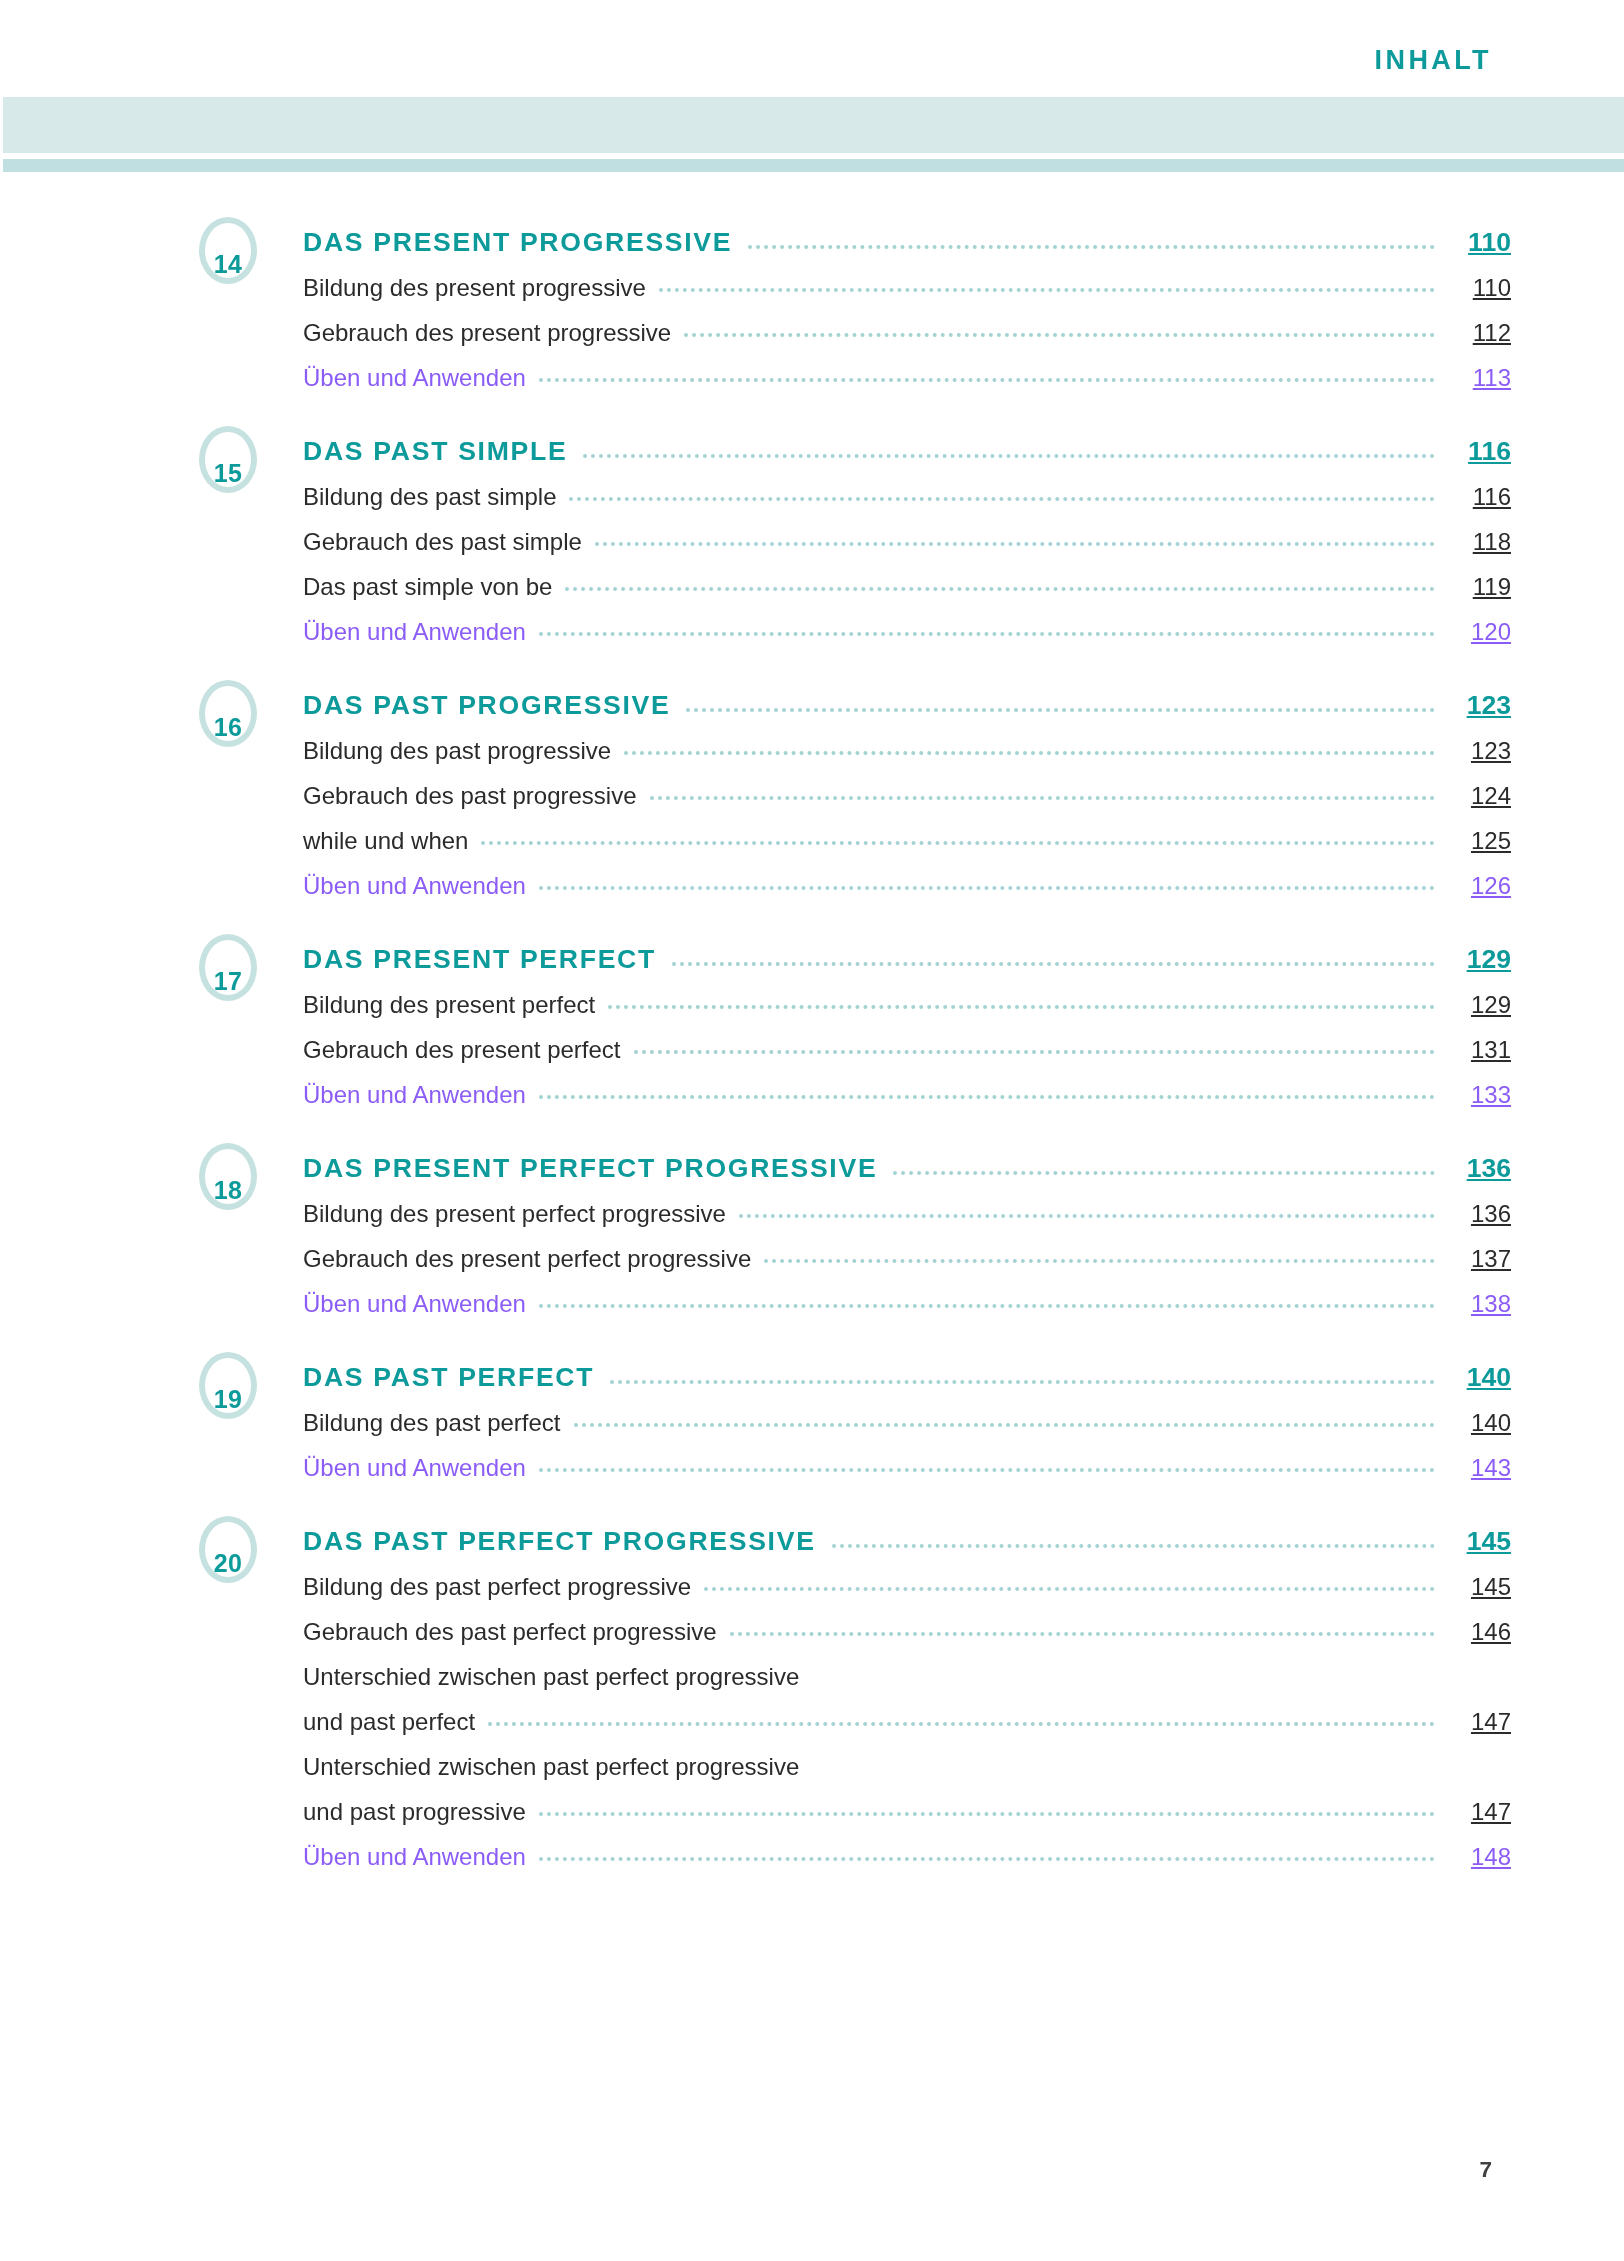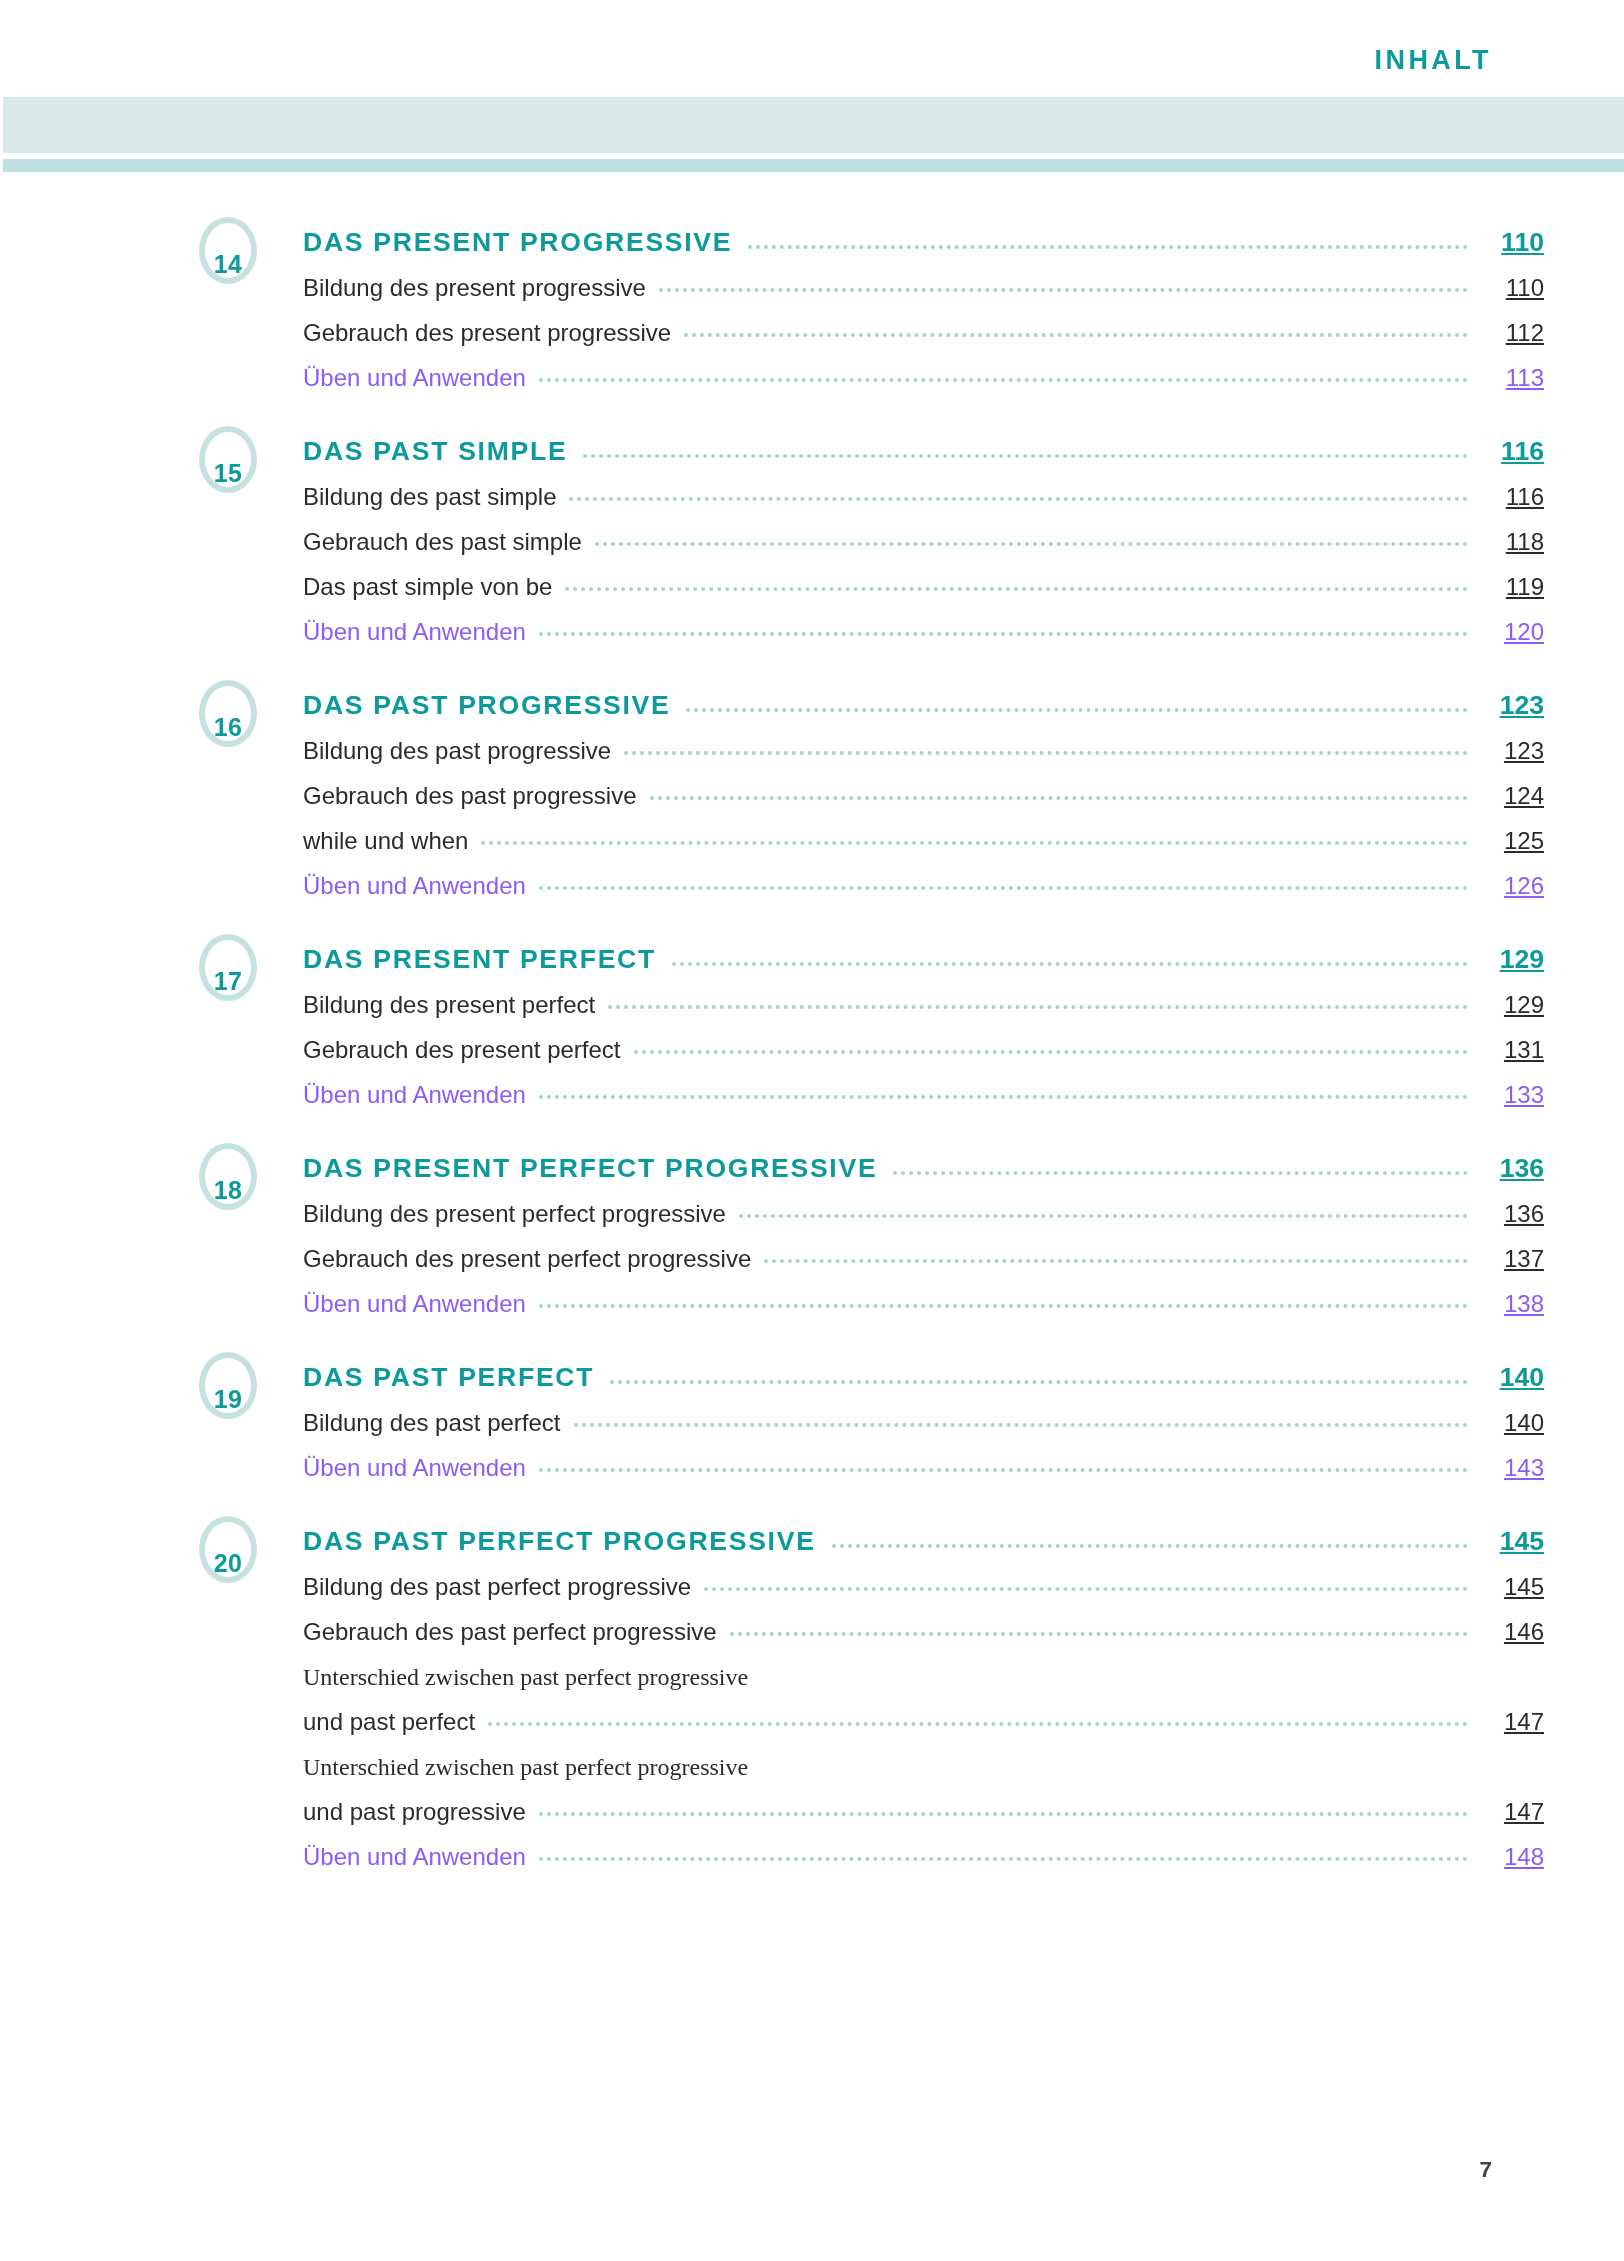--- a/index.html
+++ b/index.html
@@ -74,21 +74,21 @@
     letter-spacing: 0.4px;
     line-height: 1;
     position: relative;
     top: -0.8px;
   }
 
   .row {
     display: flex;
     align-items: flex-end;
     margin-left: 303px;
-    margin-right: 80px;
+    margin-right: 113px;
     position: relative;
   }
   .row .label {
     white-space: nowrap;
     flex: 0 0 auto;
   }
   .row .leader {
     flex: 1 1 auto;
     min-width: 8px;
     border-bottom: 4px dotted #a5d3d3;
@@ -150,21 +150,20 @@
     color: #8b5cf6;
   }
 
   
   .row.sub-row.contline .leader,
   .row.sub-row.contline .pagenum {
     visibility: hidden;
   }
   .row.sub-row.contline {
     height: 45px;
-    font-family: Liberation Serif, serif;
   }
 
   
   #footer-page {
     position: absolute;
     right: 132px;
     top: 2159px;
     font-size: 22.5px;
     font-weight: bold;
     color: #414141;

